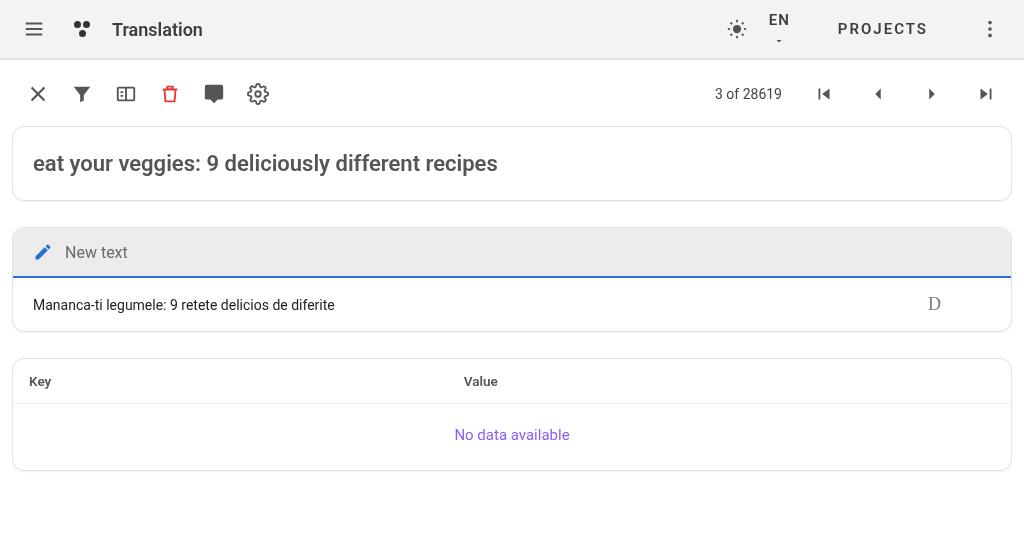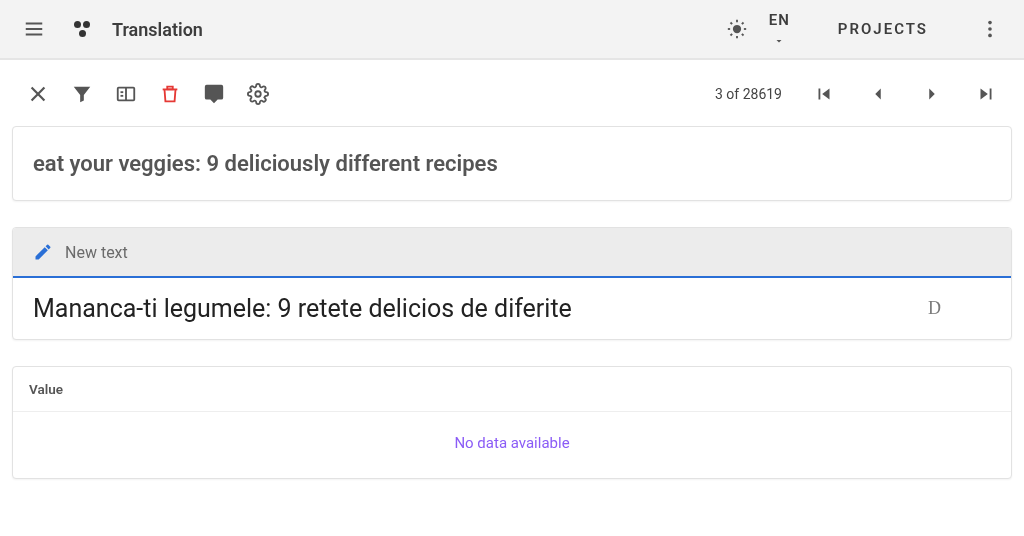--- a/index.html
+++ b/index.html
@@ -74,21 +74,21 @@
     align-items: center;
     gap: 26px;
     margin-left: 6px;
   }
   .red { color: #e53935; }
 
   
   .card {
     margin: 0 12px 26px 12px;
     border: 1px solid #e2e2e2;
-    border-radius: 4px;
+    border-radius: 12px;
     box-shadow: 0 1px 2px rgba(0,0,0,0.05);
     background: #fff;
   }
   .source-card {
     padding: 24px 20px;
   }
   .source-text {
     font-size: 22px;
     font-weight: 600;
     color: #555;
@@ -105,21 +105,21 @@
   .target-header .label {
     font-size: 16px;
     color: #6b6b6b;
   }
   .target-body {
     padding: 16px 20px;
     display: flex;
     align-items: center;
   }
   .target-text {
-    font-size: 25px;
+    font-size: 14px;
     color: #222;
     flex: 1;
   }
   .badge-d {
     font-family: Georgia, 'Times New Roman', serif;
     font-size: 18px;
     color: #7a7a7a;
     margin-right: 50px;
   }
 
@@ -277,16 +277,17 @@
     <span class="label">New text</span>
   </div>
   <div class="target-body">
     <div class="target-text">Mananca-ti legumele: 9 retete delicios de diferite</div>
     <div class="badge-d">D</div>
   </div>
 </div>
 
 <div class="card table-card">
   <div class="table-head">
+    <div class="col-key">Key</div>
     <div class="col-value">Value</div>
   </div>
   <div class="table-empty">No data available</div>
 </div>
 
 </body></html>

